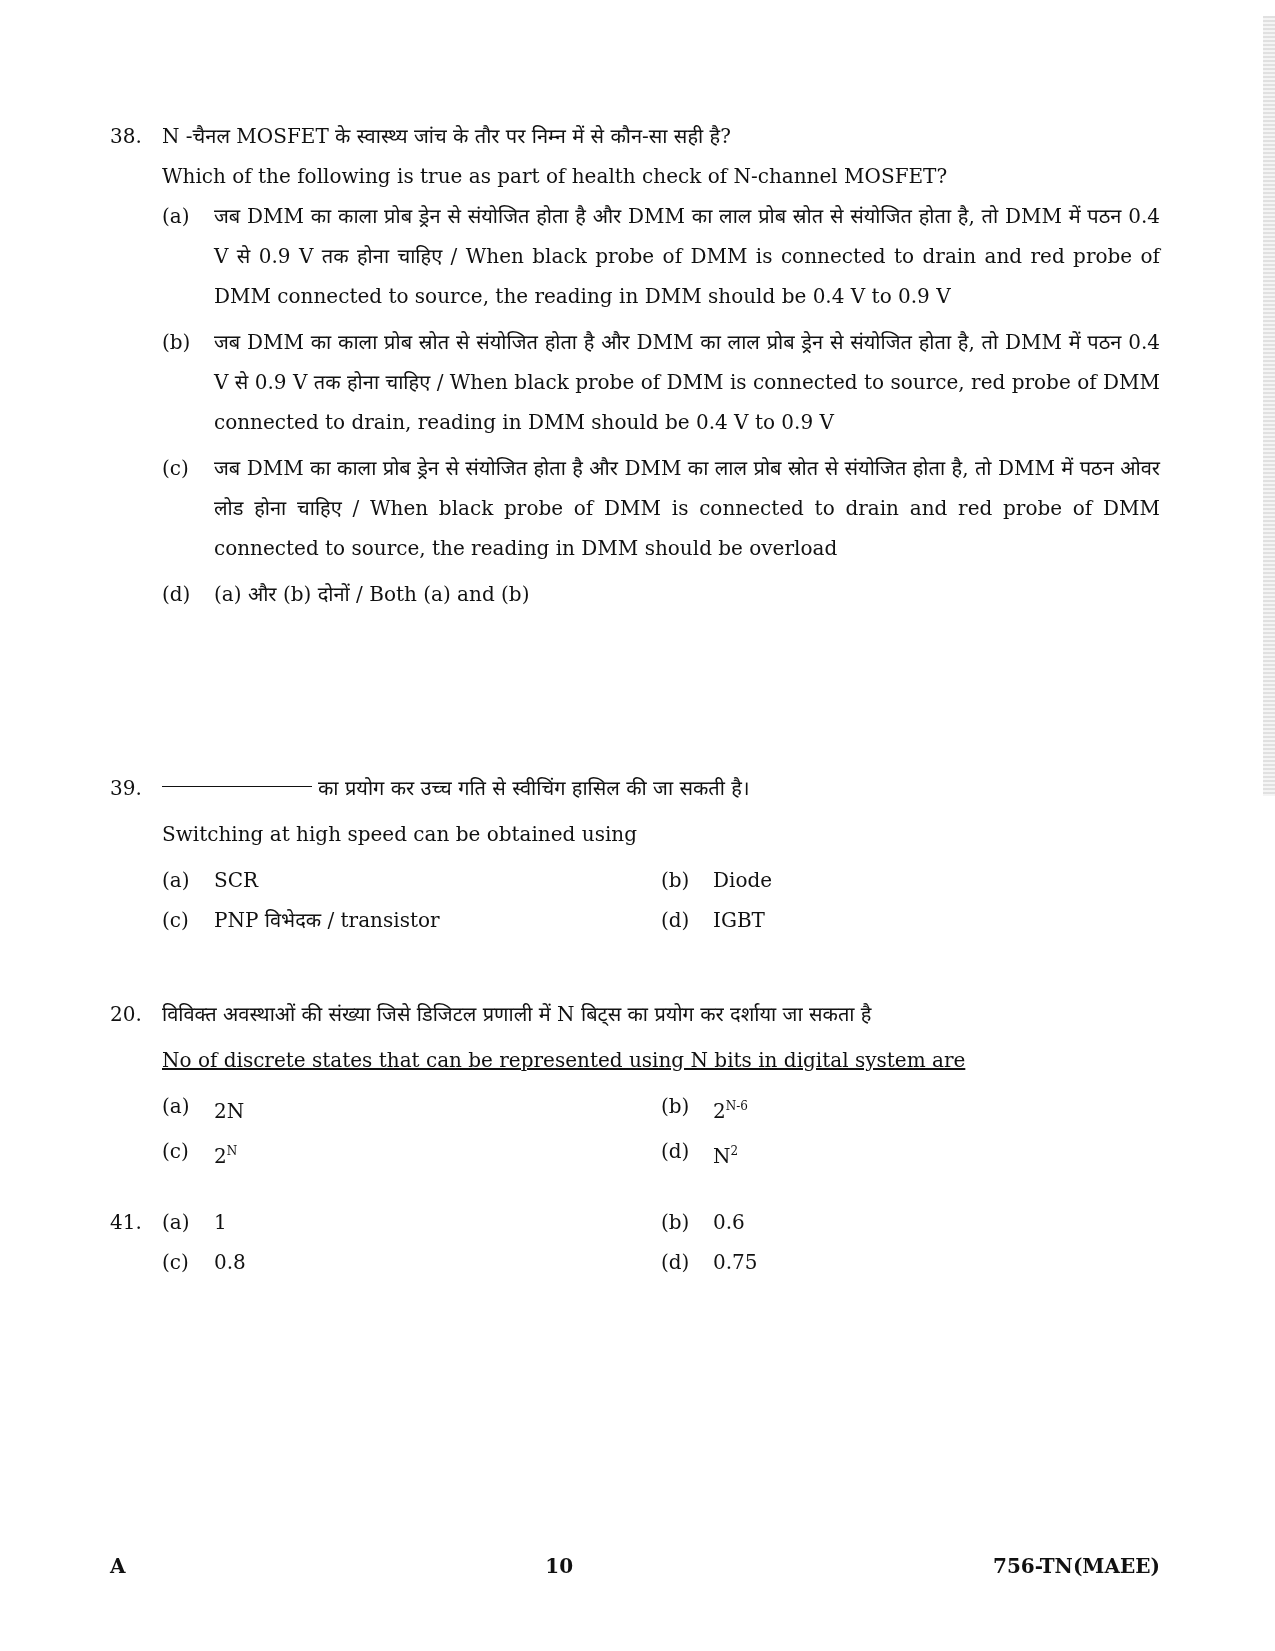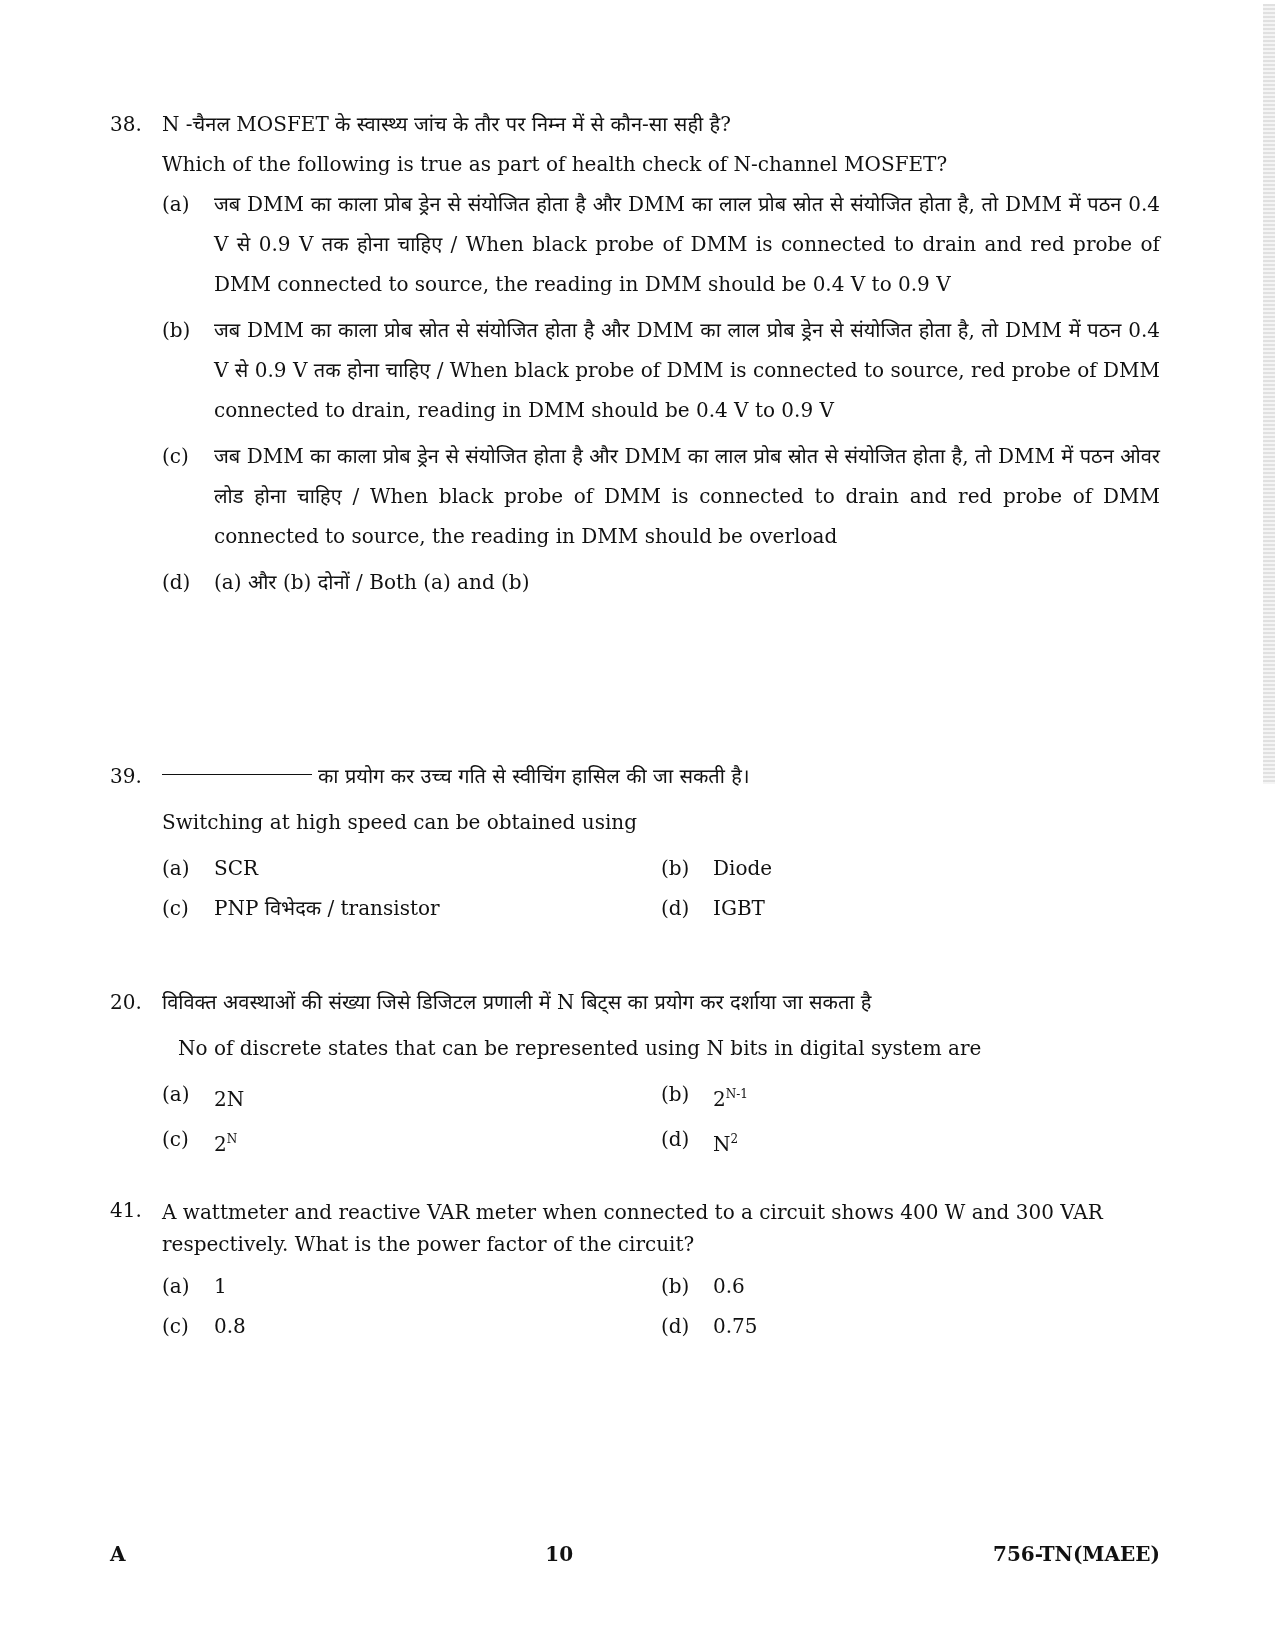--- a/index.html
+++ b/index.html
@@ -1,18 +1,18 @@
 <!DOCTYPE html>
 <html><head>
 <meta charset="utf-8">
 <style>
   html, body { margin: 0; padding: 0; background: #fff; }
   body { width: 1275px; height: 1651px; position: relative; overflow: hidden;
          font-family: "DejaVu Serif", "Liberation Serif", serif; color: #111; }
-  .page { position: absolute; left: 0; top: 4px; width: 1275px; height: 1298px; }
+  .page { position: absolute; left: 0; top: 16px; width: 1275px; height: 1298px; }
   .scan-edge { position: absolute; right: 0; top: 0; width: 12px; height: 780px;
                background: repeating-linear-gradient(180deg, #ccc 0 2px, #eee 2px 4px); opacity: .6; }
   .q { position: absolute; left: 110px; width: 1050px; font-size: 20px; line-height: 40px; }
   .qnum { position: absolute; left: 0; top: 0; width: 50px; }
   .qbody { margin-left: 52px; }
   .opt { position: relative; padding-left: 52px; line-height: 40px; }
   .opt .lbl { position: absolute; left: 0; top: 0; }
   .opt.long .txt { text-align: justify; display: block; }
   .grid { display: grid; grid-template-columns: 1fr 1fr; }
   .grid .opt { padding-left: 52px; }
@@ -58,34 +58,33 @@
         <div class="opt"><span class="lbl">(c)</span><span>PNP विभेदक / transistor</span></div>
         <div class="opt"><span class="lbl">(d)</span><span>IGBT</span></div>
       </div>
     </div>
   </div>
 
   <div class="q" style="top:978px;">
     <span class="qnum">20.</span>
     <div class="qbody">
       <div>विविक्त अवस्थाओं की संख्या जिसे डिजिटल प्रणाली में N बिट्स का प्रयोग कर दर्शाया जा सकता है</div>
-      <div style="margin:6px 16px;">No of discrete states that can be represented using N bits in digital system are</div>
+      <div style="margin:6px 0;text-decoration:underline;">No of discrete states that can be represented using N bits in digital system are</div>
       <div class="grid">
         <div class="opt"><span class="lbl">(a)</span><span>2N</span><sup></sup></div>
-        <div class="opt"><span class="lbl">(b)</span><span>2</span><sup>N-1</sup></div>
+        <div class="opt"><span class="lbl">(b)</span><span>2</span><sup>N-6</sup></div>
         <div class="opt"><span class="lbl">(c)</span><span>2</span><sup>N</sup></div>
         <div class="opt"><span class="lbl">(d)</span><span>N</span><sup>2</sup></div>
       </div>
     </div>
   </div>
 
   <div class="q" style="top:1186px;">
     <span class="qnum">41.</span>
     <div class="qbody">
-      <div style="margin:6px 0; line-height:32px;">A wattmeter and reactive VAR meter when connected to a circuit shows 400 W and 300 VAR respectively. What is the power factor of the circuit?</div>
       <div class="grid">
         <div class="opt"><span class="lbl">(a)</span><span>1</span></div>
         <div class="opt"><span class="lbl">(b)</span><span>0.6</span></div>
         <div class="opt"><span class="lbl">(c)</span><span>0.8</span></div>
         <div class="opt"><span class="lbl">(d)</span><span>0.75</span></div>
       </div>
     </div>
   </div>
 
   <div class="footer">

